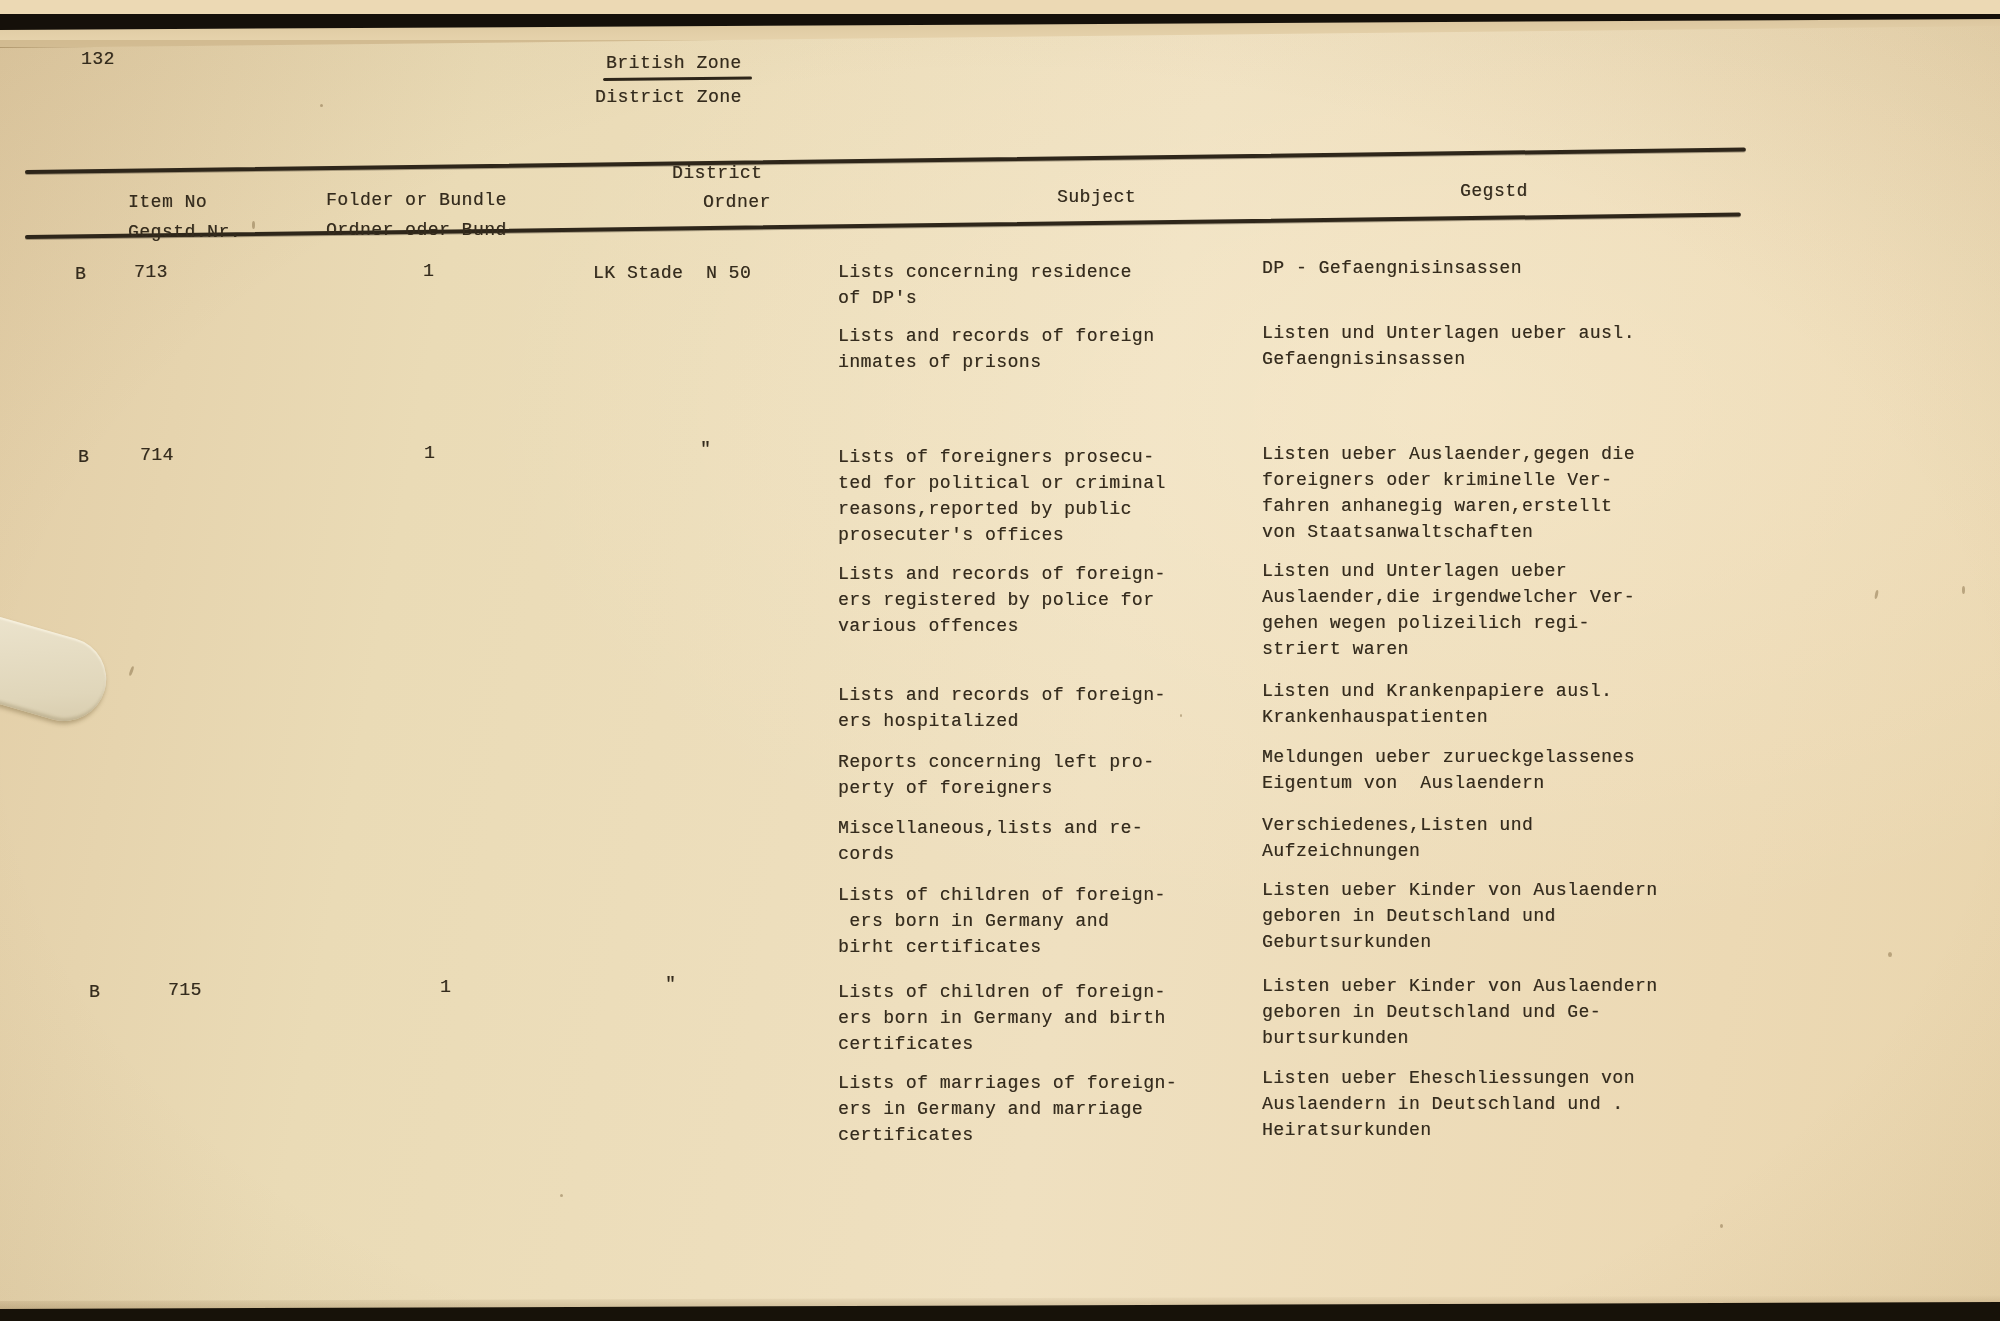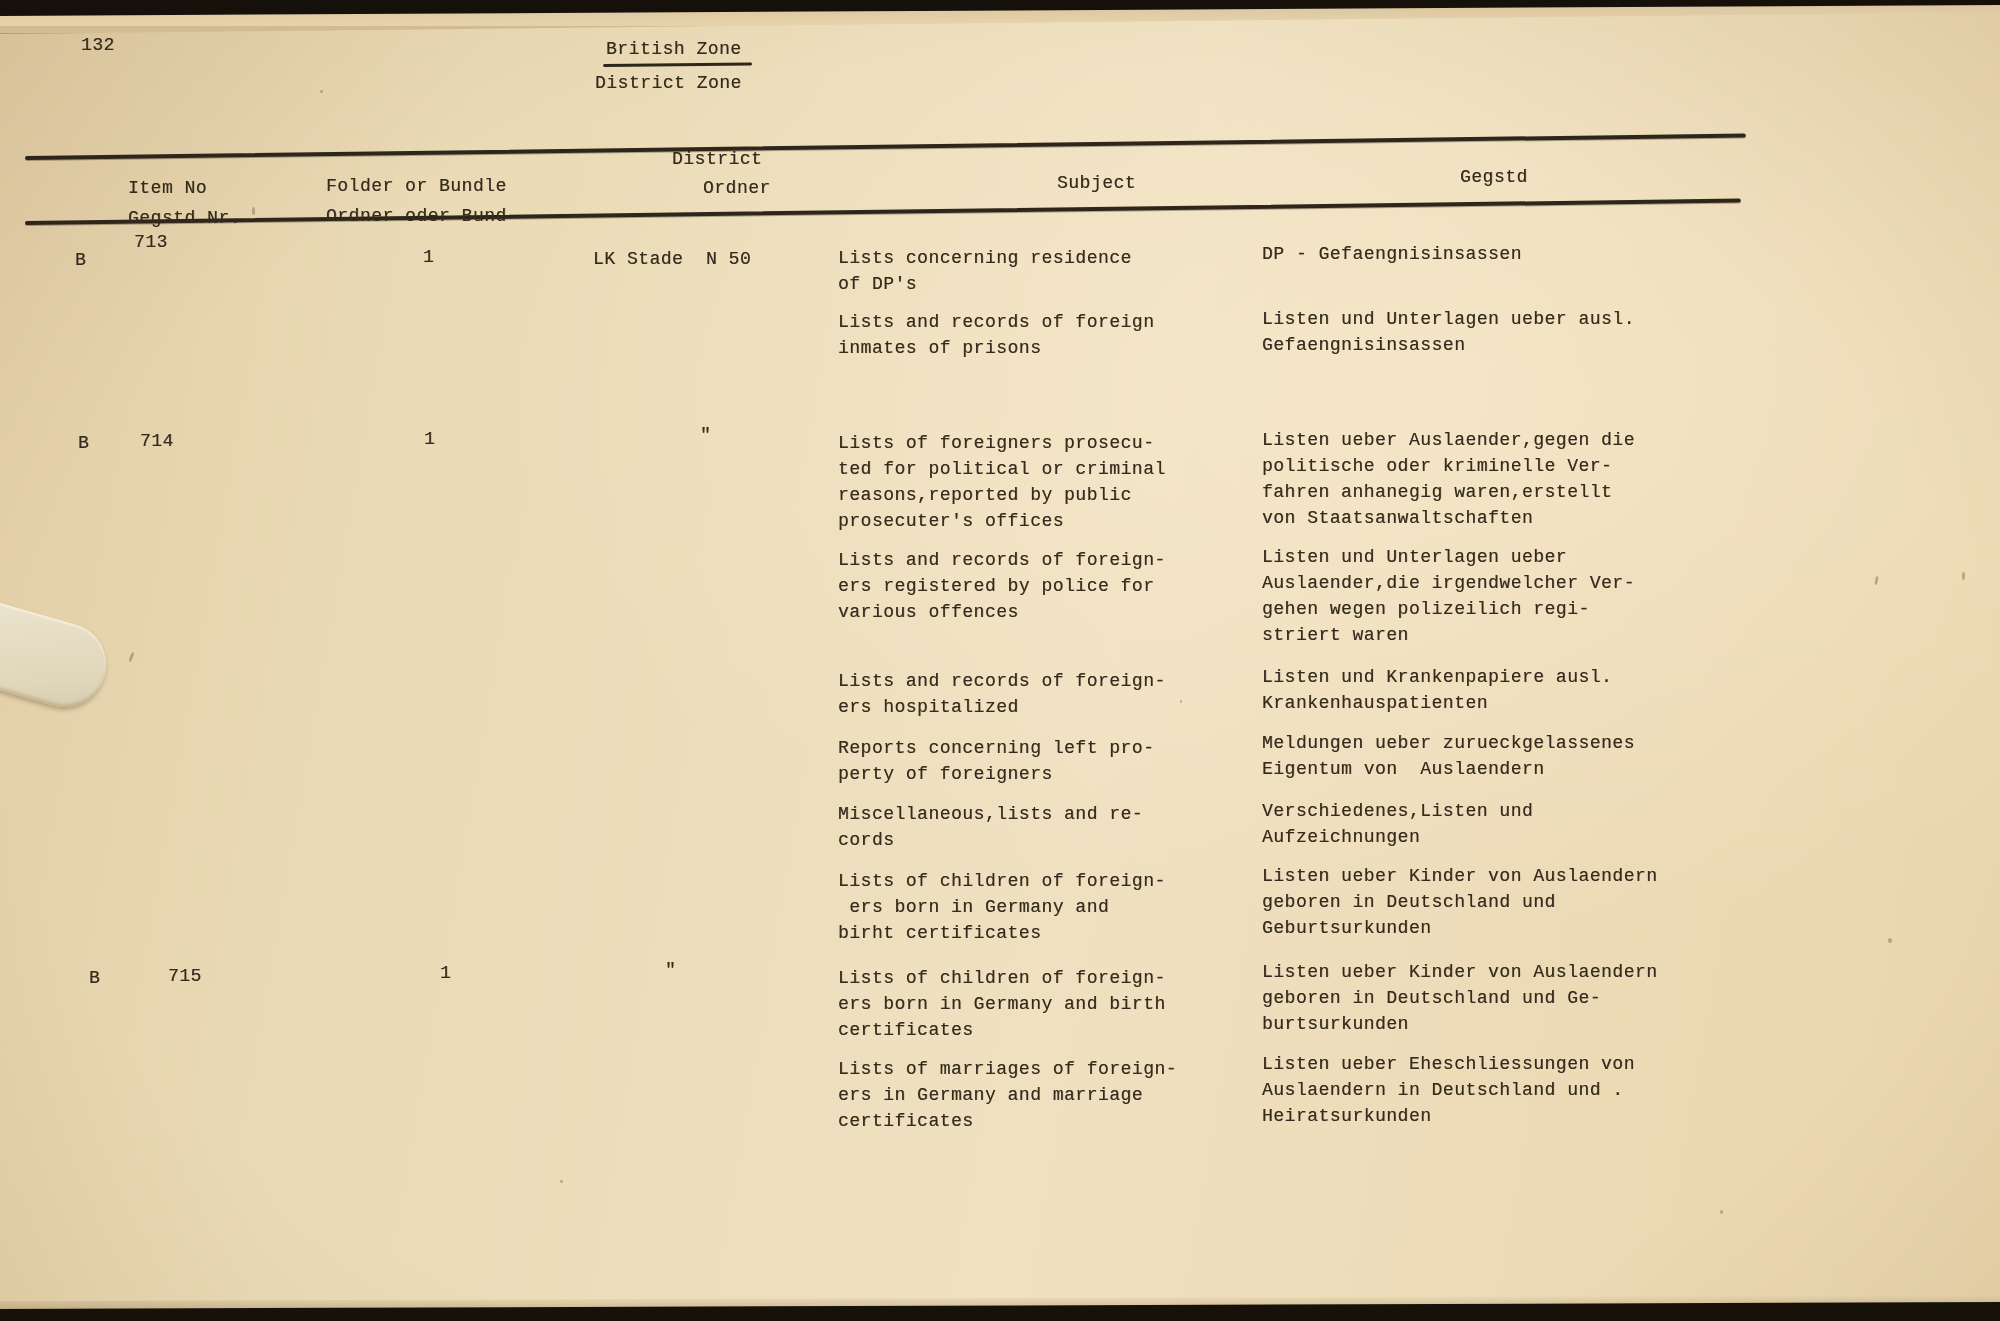--- a/index.html
+++ b/index.html
@@ -7,20 +7,21 @@
     width:2000px;height:1321px;overflow:hidden;position:relative;
     background:#ecd9b4;
     font-family:"Liberation Mono","DejaVu Sans Mono",monospace;
   }
   #page{
     position:absolute;inset:0;
     background:
       radial-gradient(ellipse 1600px 900px at 72% 30%, rgba(255,245,220,0.35), rgba(0,0,0,0) 60%),
       radial-gradient(ellipse 1800px 1200px at 50% 55%, rgba(0,0,0,0) 55%, rgba(120,90,40,0.18) 100%),
       linear-gradient(100deg,#e2cda6 0%,#eadbb6 22%,#efe0c0 55%,#ecd9b4 85%,#e9d5ad 100%);
+    margin-top: 14px;
   }
   .txt{
     position:absolute;color:#342b1d;font-size:18px;line-height:26px;letter-spacing:0.5px;
     white-space:pre-wrap;text-shadow:0.4px 0.4px 0.5px rgba(52,43,29,0.5);
   }
   .rule{
     position:absolute;height:4px;background:#2e261a;border-radius:2px;
     transform-origin:left center;transform:rotate(-0.75deg);
     box-shadow:0 1px 0 rgba(46,38,26,0.35);
   }
@@ -84,21 +85,21 @@
   <div class="txt" style="left:128px;top:205px">Gegstd.Nr.</div>
   <div class="txt" style="left:326px;top:173px">Folder or Bundle</div>
   <div class="txt" style="left:326px;top:203px">Ordner oder Bund</div>
   <div class="txt" style="left:672px;top:146px">District</div>
   <div class="txt" style="left:703px;top:175px">Ordner</div>
   <div class="txt" style="left:1057px;top:170px">Subject</div>
   <div class="txt" style="left:1460px;top:164px">Gegstd</div>
 
   <div>
     <div class="txt" style="left:75px;top:247px">B</div>
-    <div class="txt" style="left:134px;top:229px">713</div>
+    <div class="txt" style="left:134px;top:245px">713</div>
     <div class="txt" style="left:423px;top:244px">1</div>
     <div class="txt" style="left:593px;top:246px">LK Stade  N 50</div>
     <div class="txt s-col" style="top:245px">Lists concerning residence
 of DP's</div>
     <div class="txt b-col" style="top:241px">DP - Gefaengnisinsassen</div>
     <div class="txt s-col" style="top:309px">Lists and records of foreign
 inmates of prisons</div>
     <div class="txt b-col" style="top:306px">Listen und Unterlagen ueber ausl.
 Gefaengnisinsassen</div>
   </div>
@@ -106,21 +107,21 @@
   <div>
     <div class="txt" style="left:78px;top:430px">B</div>
     <div class="txt" style="left:140px;top:428px">714</div>
     <div class="txt" style="left:424px;top:426px">1</div>
     <div class="txt" style="left:700px;top:422px">"</div>
     <div class="txt s-col" style="top:430px">Lists of foreigners prosecu-
 ted for political or criminal
 reasons,reported by public
 prosecuter's offices</div>
     <div class="txt b-col" style="top:427px">Listen ueber Auslaender,gegen die
-politische oder kriminelle Ver-
+foreigners oder kriminelle Ver-
 fahren anhanegig waren,erstellt
 von Staatsanwaltschaften</div>
     <div class="txt s-col" style="top:547px">Lists and records of foreign-
 ers registered by police for
 various offences</div>
     <div class="txt b-col" style="top:544px">Listen und Unterlagen ueber
 Auslaender,die irgendwelcher Ver-
 gehen wegen polizeilich regi-
 striert waren</div>
     <div class="txt s-col" style="top:668px">Lists and records of foreign-

